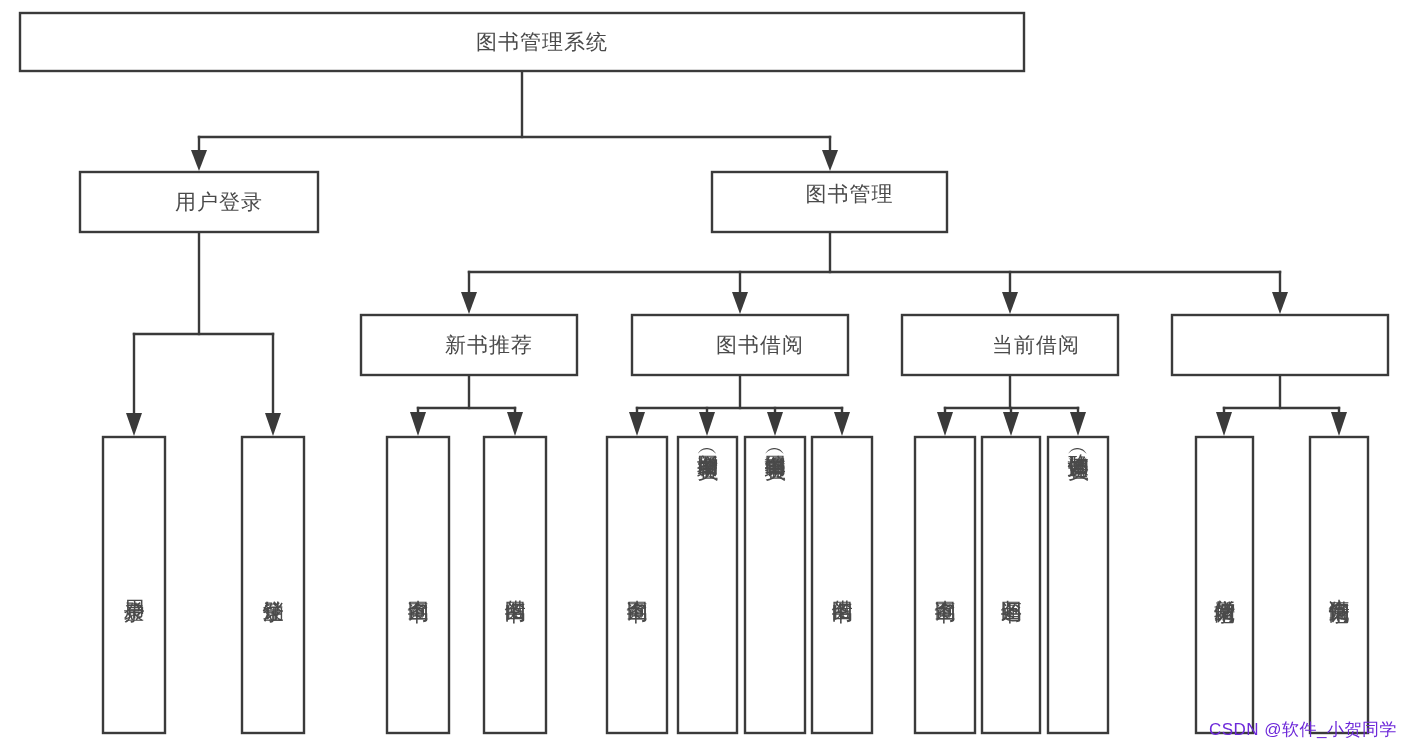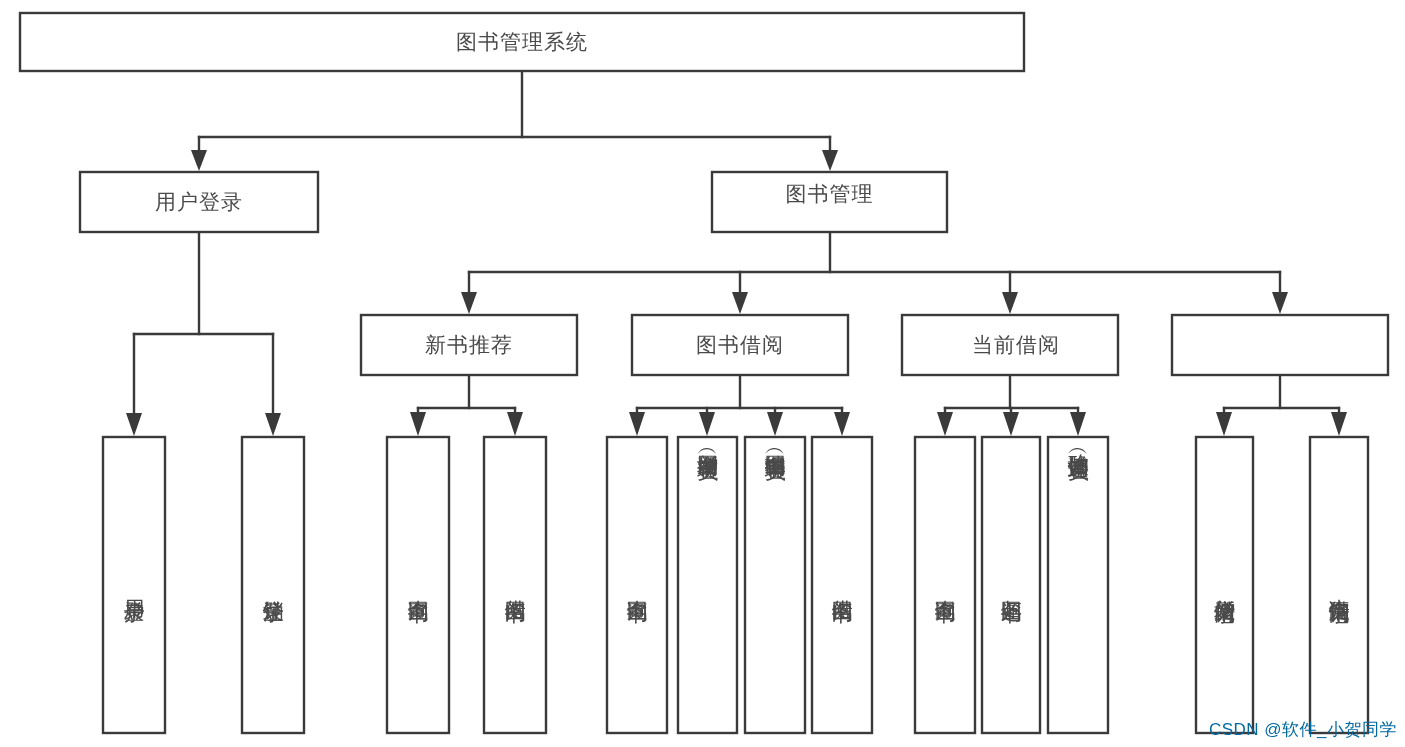--- a/index.html
+++ b/index.html
@@ -40,21 +40,21 @@
   .edge-arrow {
     fill: #3a3a3a;
     stroke: none;
   }
   .watermark {
     position: absolute;
     right: 8px;
     bottom: 6px;
     font-family: "Liberation Sans", "DejaVu Sans", sans-serif;
     font-size: 17px;
-    color: #0369a1;
+    color: #6d28d9;
     letter-spacing: 0.5px;
     white-space: nowrap;
     user-select: none;
   }
   .vtext-wrap {
     position: absolute;
     display: flex;
     align-items: center;
     justify-content: center;
     pointer-events: none;
@@ -69,20 +69,21 @@
     letter-spacing: 1px;
     text-align: center;
     white-space: nowrap;
   }
   .htext-wrap {
     position: absolute;
     display: flex;
     align-items: center;
     justify-content: center;
     pointer-events: none;
+    margin-left: 20px;
   }
   .htext {
     font-family: "Liberation Sans", "DejaVu Sans", sans-serif;
     font-size: 21px;
     color: #4a4a4a;
     letter-spacing: 1px;
     white-space: nowrap;
   }
 </style>
 </head>

